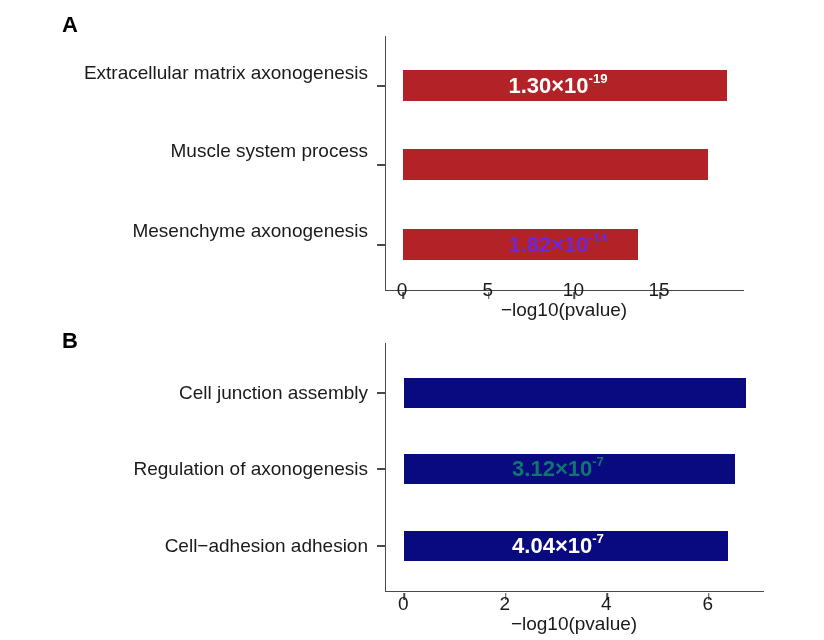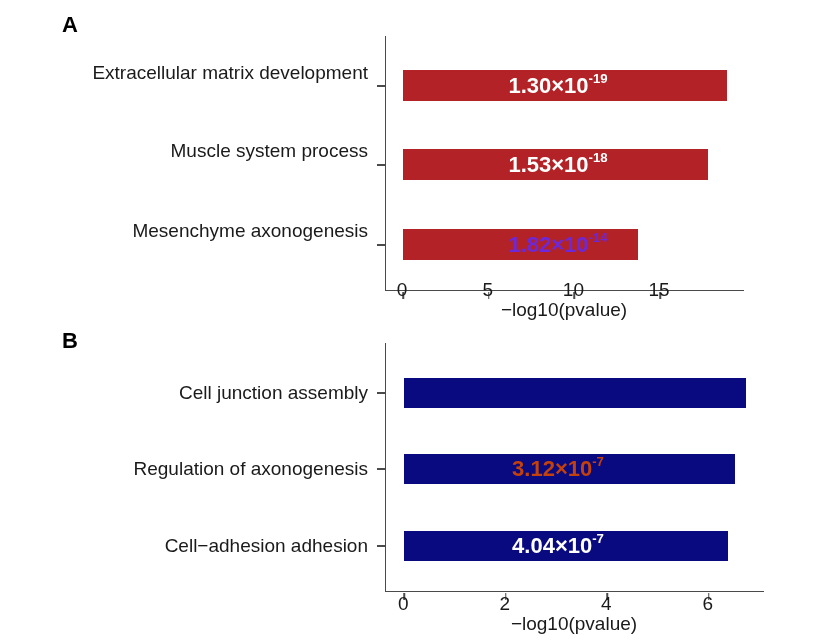--- a/index.html
+++ b/index.html
@@ -95,38 +95,35 @@
   .panelB .axis-title{left:385px;top:613px;width:378px;}
 </style>
 </head>
 <body>
 
 <div id="figure">
 
   <section class="panelA">
     <div class="panel-label" style="top:12px">A</div>
 
-    <div class="cat-label" style="top:62px">Extracellular matrix development</div>
+    <div class="cat-label" style="top:62px">Extracellular matrix axonogenesis</div>
     <div class="cat-label" style="top:140px">Muscle system process</div>
     <div class="cat-label" style="top:220px">Mesenchyme axonogenesis</div>
 
     <div class="plot">
       <div class="ytick" style="top:49px"></div>
       <div class="ytick" style="top:128px"></div>
       <div class="ytick" style="top:208px"></div>
 
       <div class="bar" style="top: 34px; height: 31px; left: 4.78469%; width: 90.3828%; background: rgb(178, 34, 38);"></div>
       <div class="bar" style="top: 113px; height: 31px; left: 4.78469%; width: 85.2632%; background: rgb(178, 34, 38);"></div>
       <div class="bar" style="top: 193px; height: 31px; left: 4.78469%; width: 65.7416%; background: rgb(178, 34, 38);"></div>
 
       <div class="value-label" style="top: 34px; line-height: 31px; color: rgb(255, 255, 255);">
         <span>1.30×10</span><sup>-19</sup>
-      </div>
-      <div class="value-label" style="top: 113px; line-height: 31px; color: rgb(255, 255, 255);">
-        <span>1.53×10</span><sup>-18</sup>
       </div>
       <div class="value-label" style="top: 193px; line-height: 31px; color: #6d28d9;">
         <span>1.82×10</span><sup>-14</sup>
       </div>
 
       <div class="xtick" style="left: 4.78469%;"></div>
       <div class="xtick" style="left: 28.7081%;"></div>
       <div class="xtick" style="left: 52.6316%;"></div>
       <div class="xtick" style="left: 76.555%;"></div>
     </div>
@@ -150,21 +147,21 @@
 
     <div class="plot">
       <div class="ytick" style="top:49px"></div>
       <div class="ytick" style="top:125px"></div>
       <div class="ytick" style="top:202px"></div>
 
       <div class="bar" style="top: 35px; height: 30px; left: 4.83221%; width: 90.4698%; background: rgb(10, 10, 128);"></div>
       <div class="bar" style="top: 111px; height: 30px; left: 4.83221%; width: 87.3826%; background: rgb(10, 10, 128);"></div>
       <div class="bar" style="top: 188px; height: 30px; left: 4.83221%; width: 85.7718%; background: rgb(10, 10, 128);"></div>
 
-      <div class="value-label" style="top: 111px; line-height: 30px; color: #c2410c;">
+      <div class="value-label" style="top: 111px; line-height: 30px; color: #0f766e;">
         <span>3.12×10</span><sup>-7</sup>
       </div>
       <div class="value-label" style="top: 188px; line-height: 30px; color: rgb(255, 255, 255);">
         <span>4.04×10</span><sup>-7</sup>
       </div>
 
       <div class="xtick" style="left: 4.83221%;"></div>
       <div class="xtick" style="left: 31.6779%;"></div>
       <div class="xtick" style="left: 58.5235%;"></div>
       <div class="xtick" style="left: 85.3691%;"></div>

